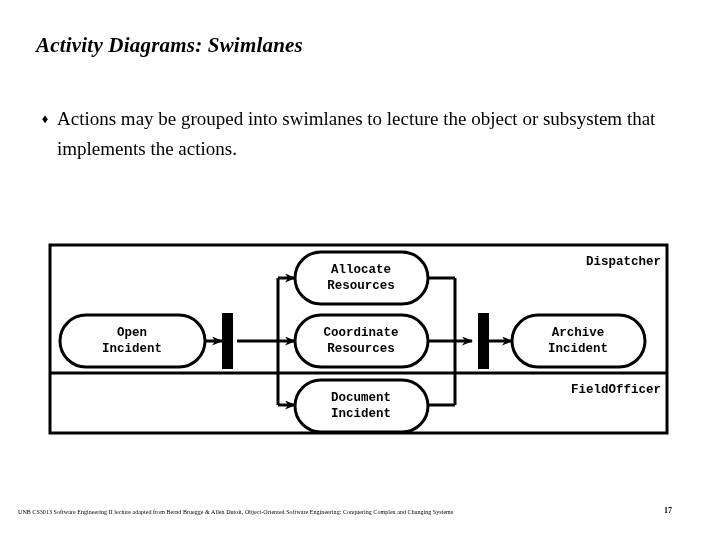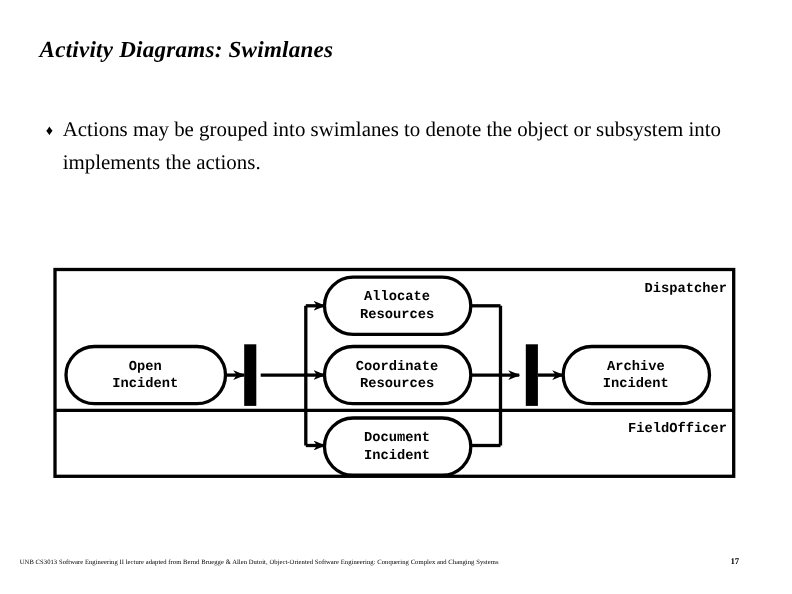--- a/index.html
+++ b/index.html
@@ -60,21 +60,21 @@
 </style>
 </head>
 <body>
 
 <div id="slide">
 
   <div class="slide-title">Activity Diagrams: Swimlanes</div>
 
   <div class="bullet-row">
     <div class="bullet-mark">♦</div>
-    <div class="bullet-text">Actions may be grouped into swimlanes to denote the object or subsystem into implements the actions.</div>
+    <div class="bullet-text">Actions may be grouped into swimlanes to lecture the object or subsystem that implements the actions.</div>
   </div>
 
   <div id="diagram">
     <svg width="720" height="230" viewBox="0 0 720 230" xmlns="http://www.w3.org/2000/svg">
       <defs>
         <marker id="arw" markerWidth="11" markerHeight="9" refX="10" refY="4.5" orient="auto" markerUnits="userSpaceOnUse">
           <path d="M0,0 L11,4.5 L0,9 L3.2,4.5 Z" fill="#000"></path>
         </marker>
       </defs>
 

